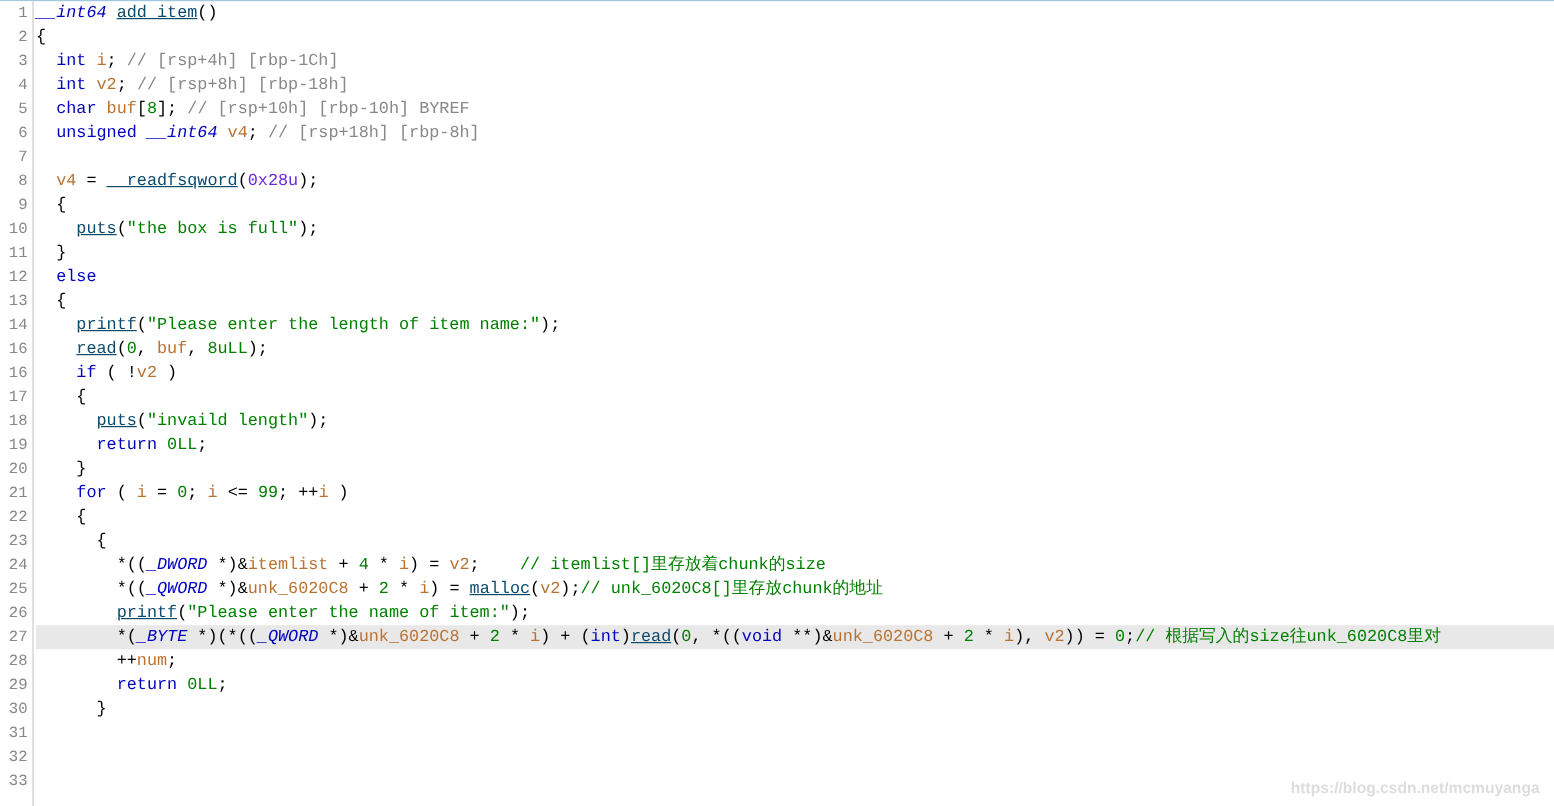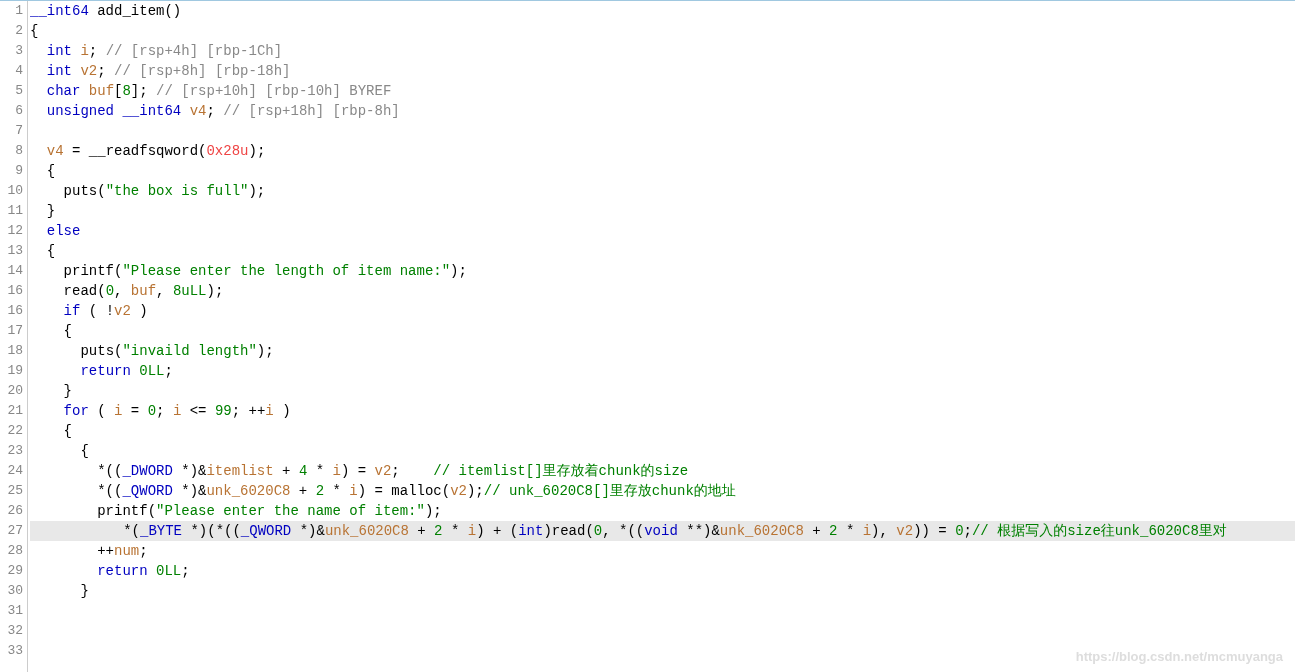--- a/index.html
+++ b/index.html
@@ -39,32 +39,31 @@
   overflow: hidden;
 }
 .line {
   height: 20px;
   line-height: 20px;
   white-space: pre;
   font-family: Consolas, 'Courier New', monospace;
 }
 .line.hl {
   background: #e8e8e8;
-  padding-left: 26px;
 }
 .kw { color: #0000c0; font-weight: normal; }
-.type { color: #0000c0; }
+.type { color: #0000c0; font-style: italic; }
 .num { color: #008000; }
 .str { color: #008000; }
 .cmt { color: #888888; text-align: right; }
-.fn { color: #000000; }
+.fn { color: #0c4a6e; text-decoration: underline; }
 .var { color: #b87333; }
 .punct { color: #000; }
 .plain { color: #000; }
-.hex { color: #ef4444; }
+.hex { color: #6d28d9; }
 .green { color: #008000; }
 .watermark {
   position: absolute;
   bottom: 8px;
   right: 12px;
   color: #ddd;
   font-size: 13px;
   font-family: Arial, sans-serif;
   pointer-events: none;
   font-weight: bold;

